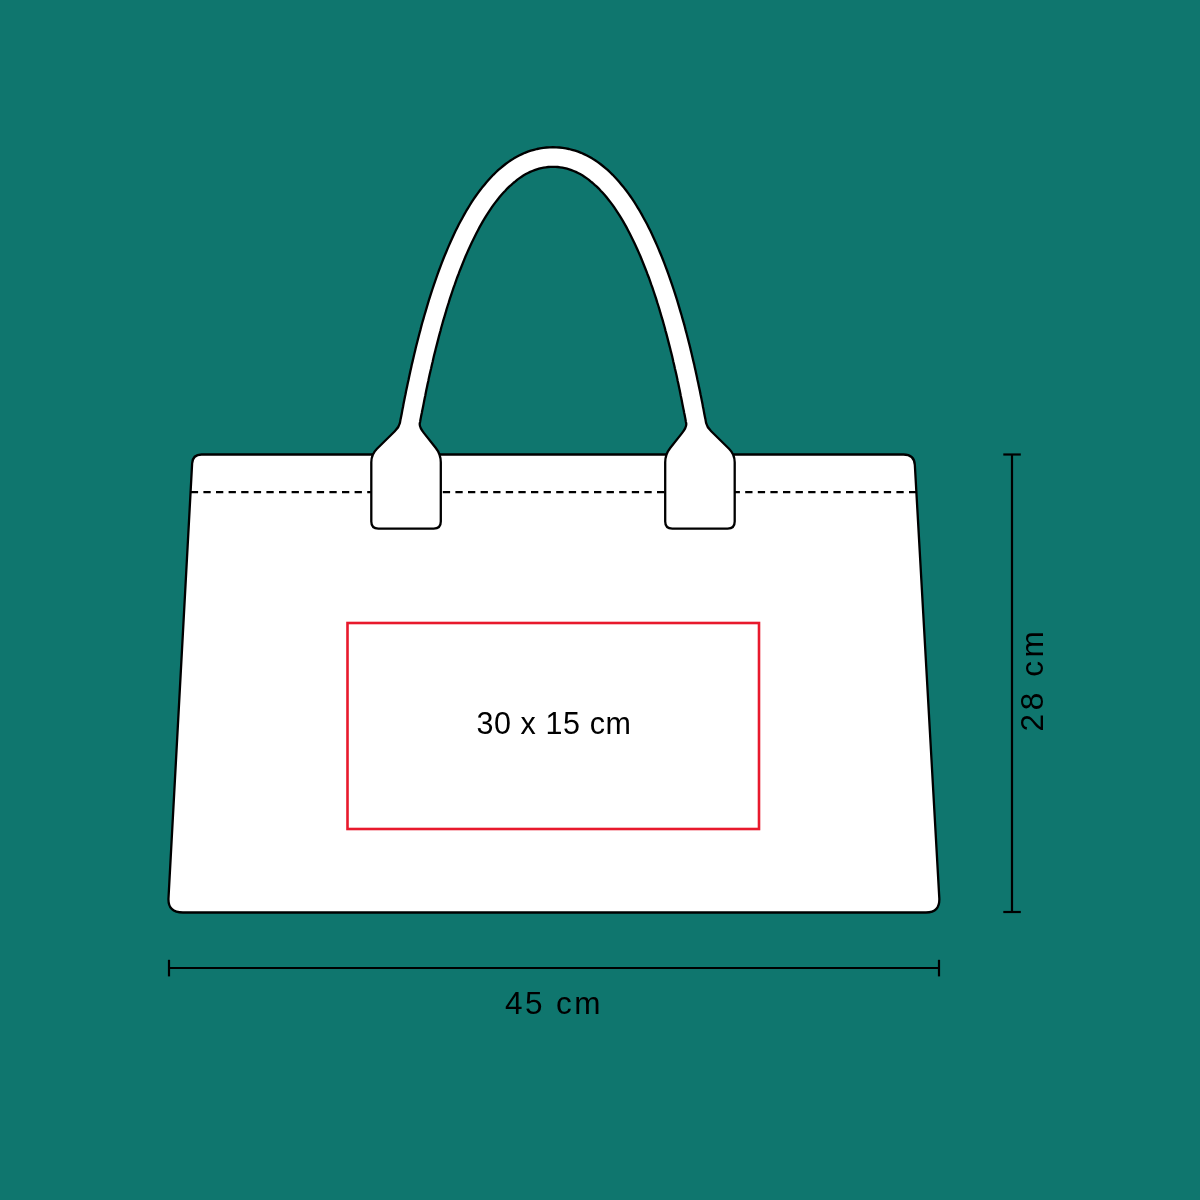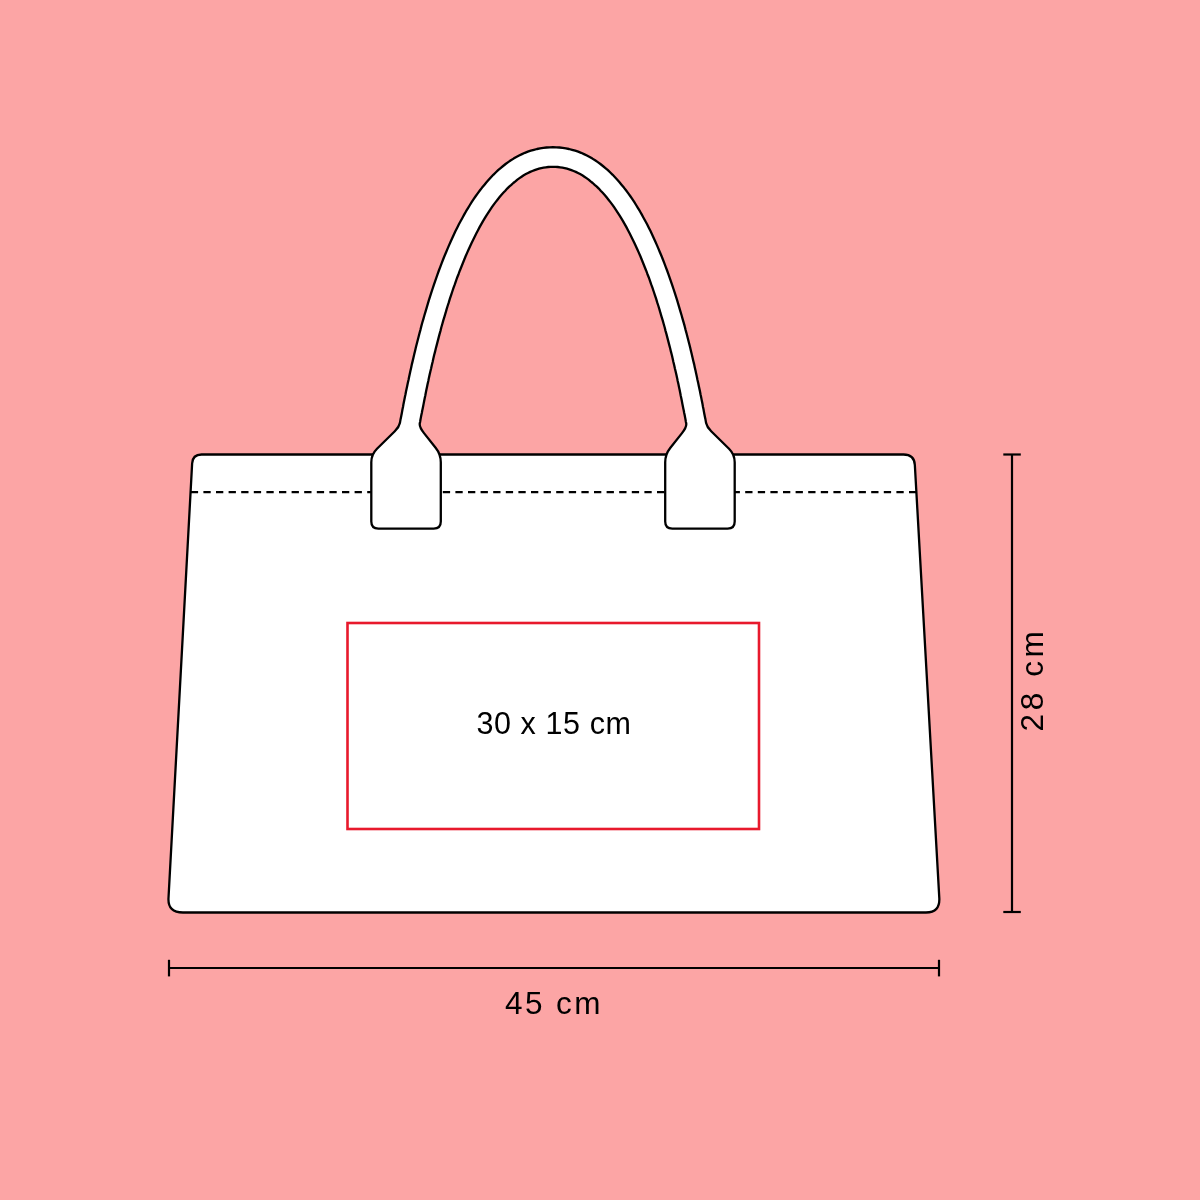--- a/index.html
+++ b/index.html
@@ -1,16 +1,16 @@
 <!DOCTYPE html>
 <html><head>
 <meta charset="utf-8">
 <style>
   html,body{margin:0;padding:0;background:#ffffff;}
-  .page{width:1200px;height:1200px;position:relative;background:#fca5a5;}
+  .page{width:1200px;height:1200px;position:relative;background:#0f766e;}
   text{font-family:"Liberation Sans",sans-serif;fill:#000000;}
 </style>
 </head>
 <body>
 <div class="page">
 <svg width="1200" height="1200" viewBox="0 0 1200 1200" xmlns="http://www.w3.org/2000/svg">
 
   <path d="M 201.5 454.5 H 903.5 Q 914.3 454.5 914.85 465 L 939.3 898 Q 940.1 912.5 926 912.5 L 183 912.5 Q 167.7 912.5 168.5 898 L 192.13 463.5 Q 192.6 454.5 201.5 454.5 Z" fill="#ffffff" stroke="#000000" stroke-width="2.3" stroke-linejoin="round"></path>
 
   <line x1="190.8" y1="492.2" x2="916.3" y2="492.2" stroke="#000000" stroke-width="2.3" stroke-dasharray="7.3 5.3"></line>

